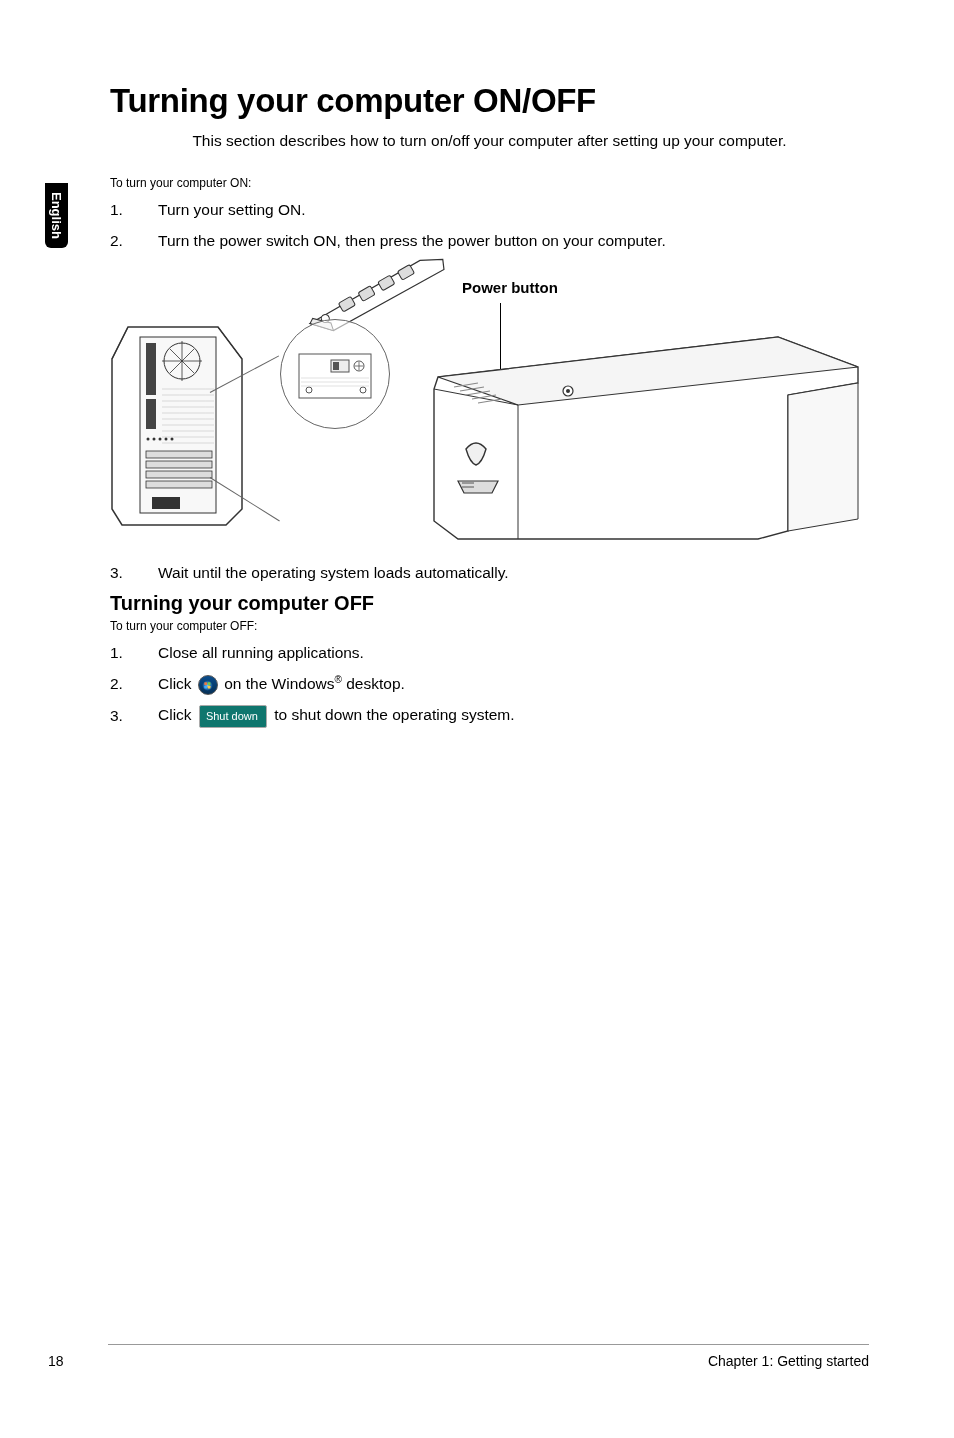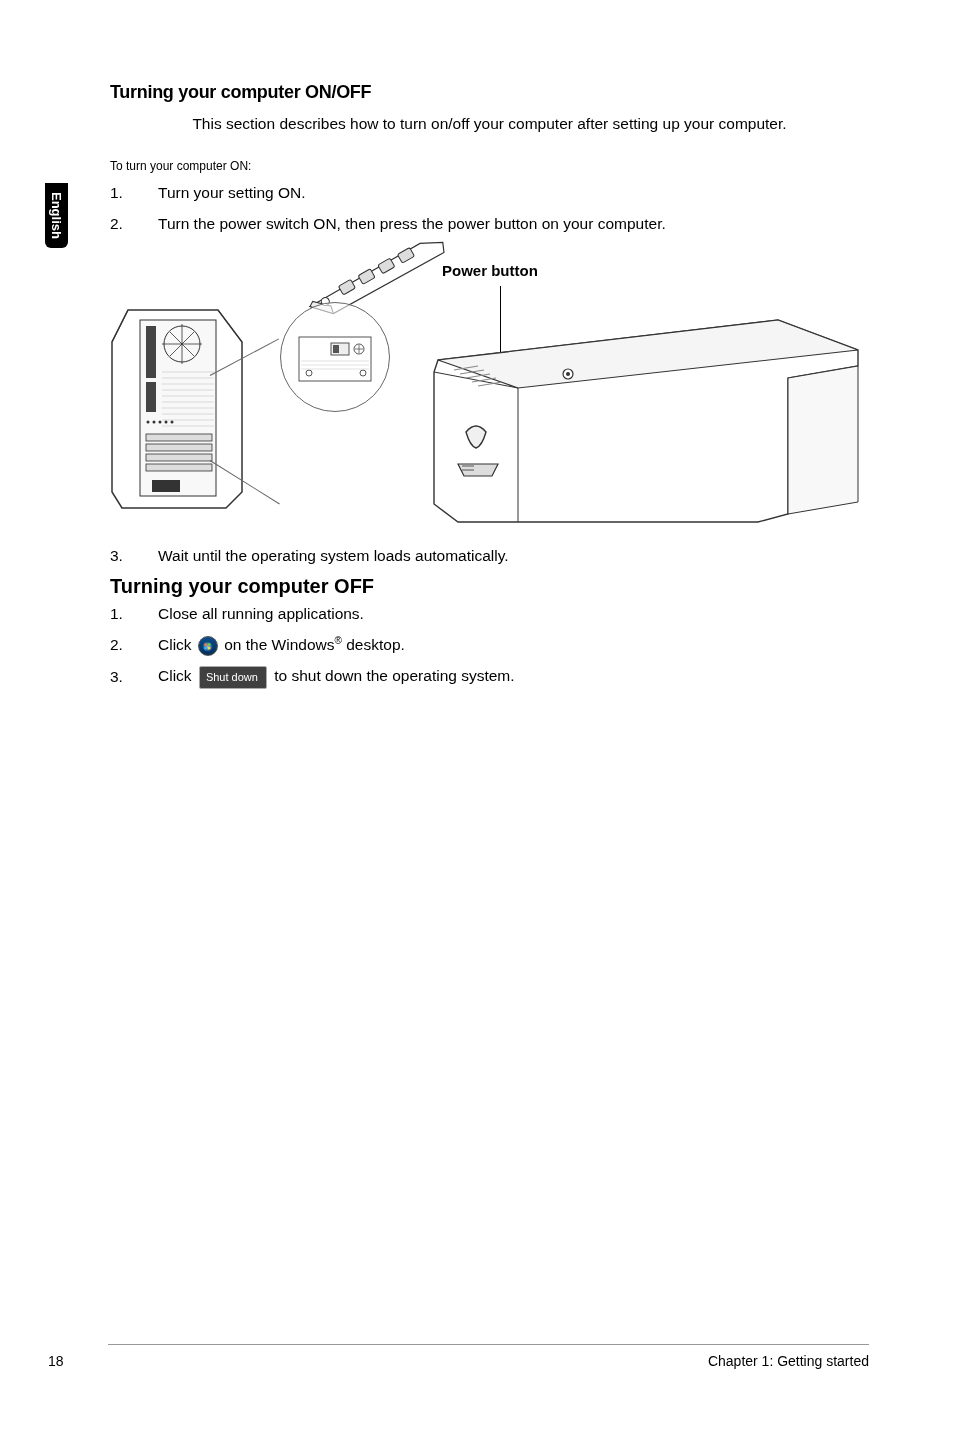--- a/index.html
+++ b/index.html
@@ -20,21 +20,21 @@
     top: 183px;
     background: #000;
     color: #fff;
     font-weight: bold;
     font-size: 13px;
     writing-mode: vertical-rl;
     padding: 9px 4px;
     border-radius: 0 0 6px 6px;
   }
   h1 {
-    font-size: 18px;
+    font-size: 33px;
     font-weight: bold;
     margin-bottom: 12px;
     letter-spacing: -0.3px;
   }
   .intro {
     font-size: 15.5px;
     margin-bottom: 26px;
     text-align: center;
   }
   h2 {
@@ -63,21 +63,21 @@
   .num-row .t {
     flex: 1;
   }
   .figure {
     margin: 14px 0 24px 0;
     height: 270px;
     position: relative;
   }
   .fig-label {
     position: absolute;
-    left: 332px;
+    left: 352px;
     top: 12px;
     font-weight: bold;
     font-size: 15px;
   }
   .fig-line {
     position: absolute;
     left: 390px;
     top: 36px;
     width: 1px;
     height: 130px;
@@ -127,21 +127,21 @@
     background: linear-gradient(180deg,#0a4d8c,#063057);
     border: 1px solid #555;
     border-radius: 50%;
     vertical-align: middle;
     align-items: center; justify-content: center;
     margin: 0 2px;
   }
   .win-icon svg { width: 11px; height: 11px; }
   .shut-btn {
     display: inline-block;
-    background: #404040;
+    background: #0f766e;
     border: 1px solid #aaa;
     color: #fff;
     font-size: 11px;
     padding: 2px 8px 2px 6px;
     border-radius: 2px;
     vertical-align: middle;
     margin: 0 3px;
   }
   .superscript { font-size: 0.65em; vertical-align: super; }
   .footer {
@@ -267,20 +267,21 @@
 
   <div class="num-list">
     <div class="num-row">
       <span class="n">3.</span>
       <span class="t">Wait until the operating system loads automatically.</span>
     </div>
   </div>
 
   <div class="section2">
     <h2>Turning your computer OFF</h2>
+    <div class="sub-bold">To turn your computer OFF:</div>
 
     <div class="num-list">
       <div class="num-row">
         <span class="n">1.</span>
         <span class="t">Close all running applications.</span>
       </div>
       <div class="num-row">
         <span class="n">2.</span>
         <span class="t">
           <span>Click </span><span class="win-icon">

